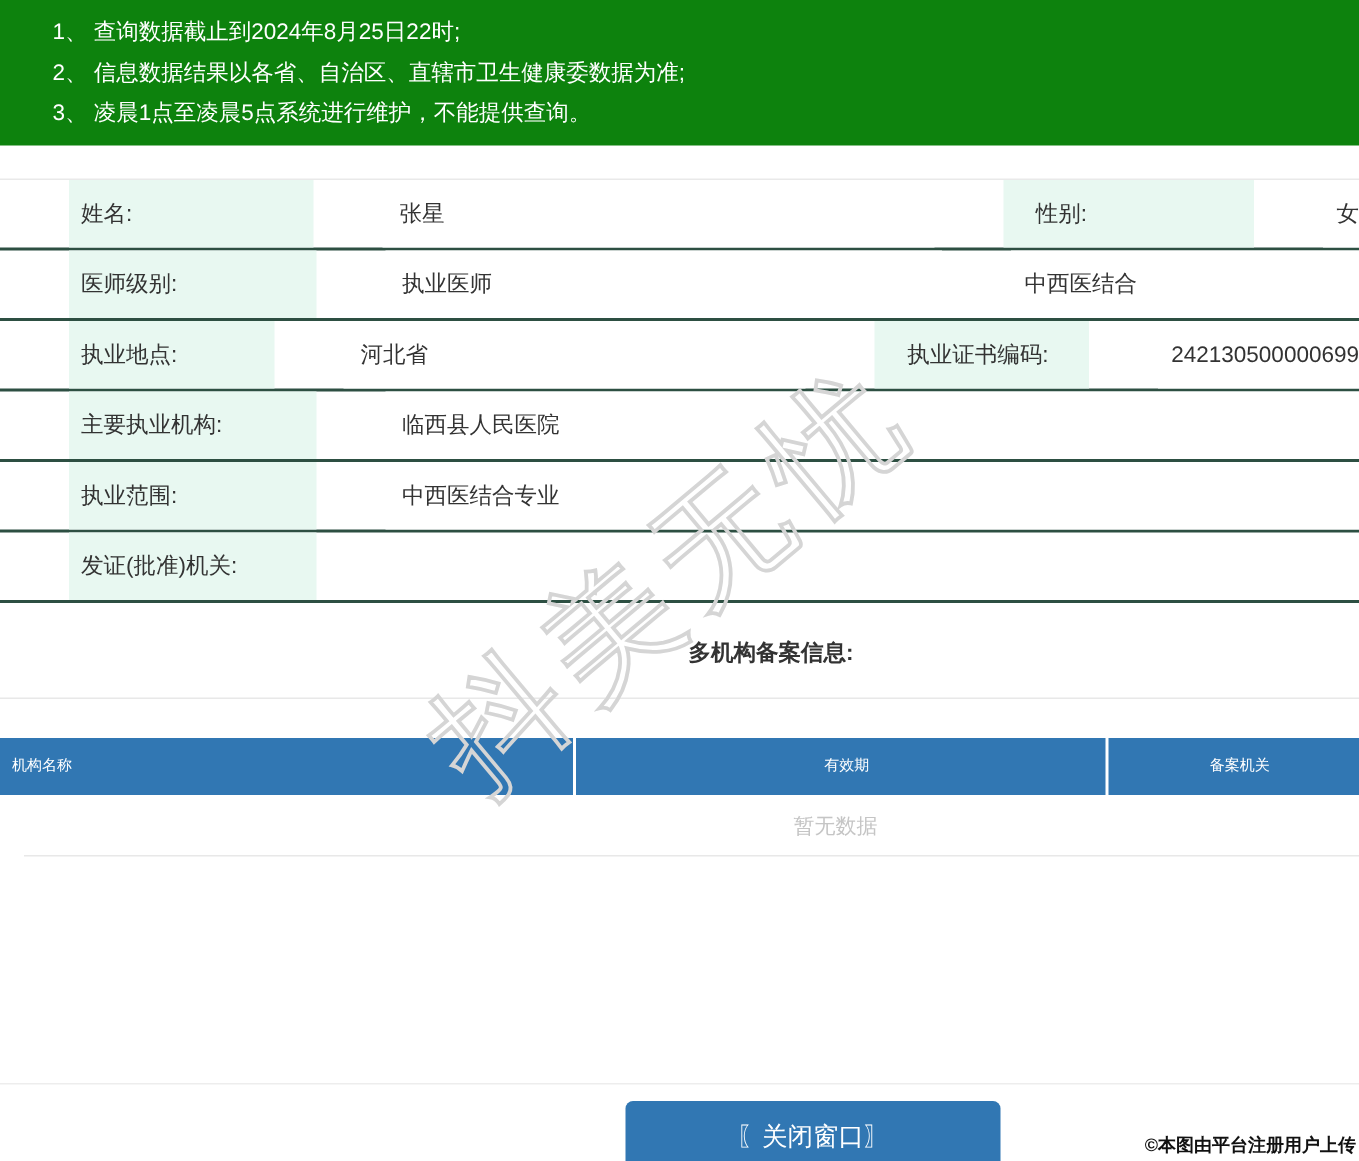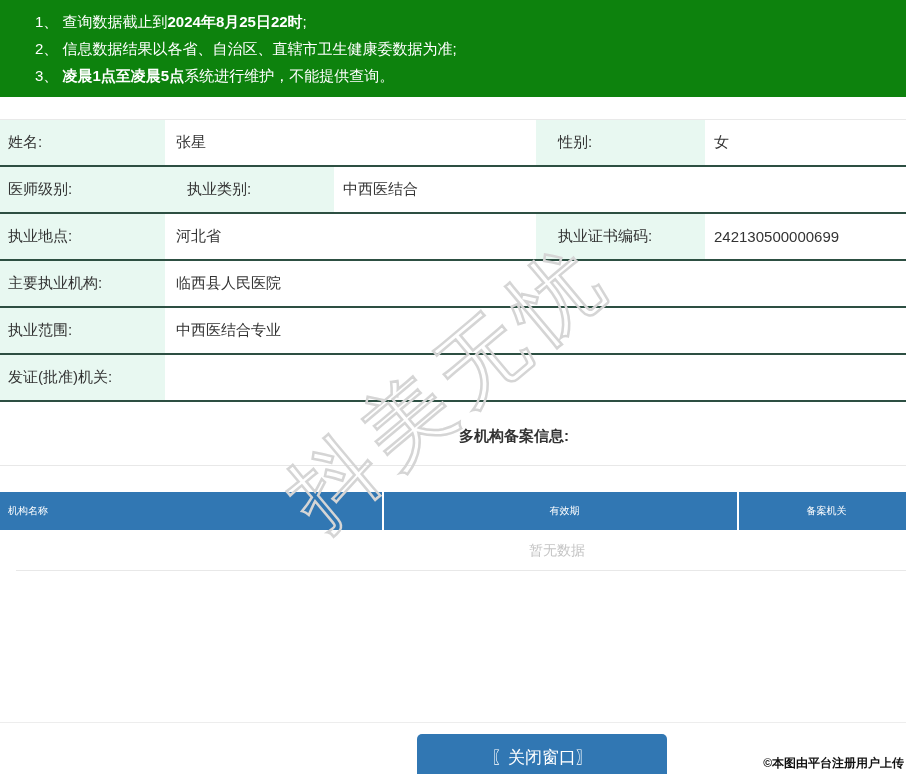--- a/index.html
+++ b/index.html
@@ -15,34 +15,34 @@
 
   
   .notice {
     position: absolute; left: 0; top: 0; width: 906px; height: 97px;
     background: #0d820d;
     color: #fff;
     padding: 8px 10px 0 35px;
     font-size: 15px;
   }
   .notice-item { line-height: 27px; white-space: nowrap; }
-  .notice-item b { font-weight: bold; }
+  .notice-item b { font-weight: normal; }
 
   
   .info-table {
     position: absolute; left: 0; top: 119px; width: 906px;
     border-top: 1px solid #e9e9e9;
     font-size: 15px;
   }
   .info-row {
     display: flex; align-items: stretch;
     height: 47px;
     border-bottom: 2px solid #2d4f42;
   }
-  .cell { display: flex; align-items: center; }
+  .cell { display: flex; align-items: center; margin-left: 46px; }
   .cell-label  { width: 165px; background: #e8f8f1; padding-left: 8px; }
   .cell-value  { width: 371px; padding-left: 11px; background: #fff; }
   .cell-label2 { width: 169px; background: #e8f8f1; padding-left: 22px; }
   .cell-value2 { flex: 1; padding-left: 9px; background: #fff; }
   .cell-value.wide { flex: 1; width: auto; }
 
   
   .section-heading {
     position: absolute; left: 0; top: 424px; width: 906px; height: 24px;
     padding-left: 122px;
@@ -121,21 +121,21 @@
 
     <div class="info-row">
       <div class="cell cell-label">姓名:</div>
       <div class="cell cell-value">张星</div>
       <div class="cell cell-label2">性别:</div>
       <div class="cell cell-value2">女</div>
     </div>
 
     <div class="info-row">
       <div class="cell cell-label">医师级别:</div>
-      <div class="cell cell-label2">执业类别:</div>
+      <div class="cell cell-value">执业医师</div>
       <div class="cell cell-value2">中西医结合</div>
     </div>
 
     <div class="info-row">
       <div class="cell cell-label">执业地点:</div>
       <div class="cell cell-value">河北省</div>
       <div class="cell cell-label2">执业证书编码:</div>
       <div class="cell cell-value2">242130500000699</div>
     </div>
 

